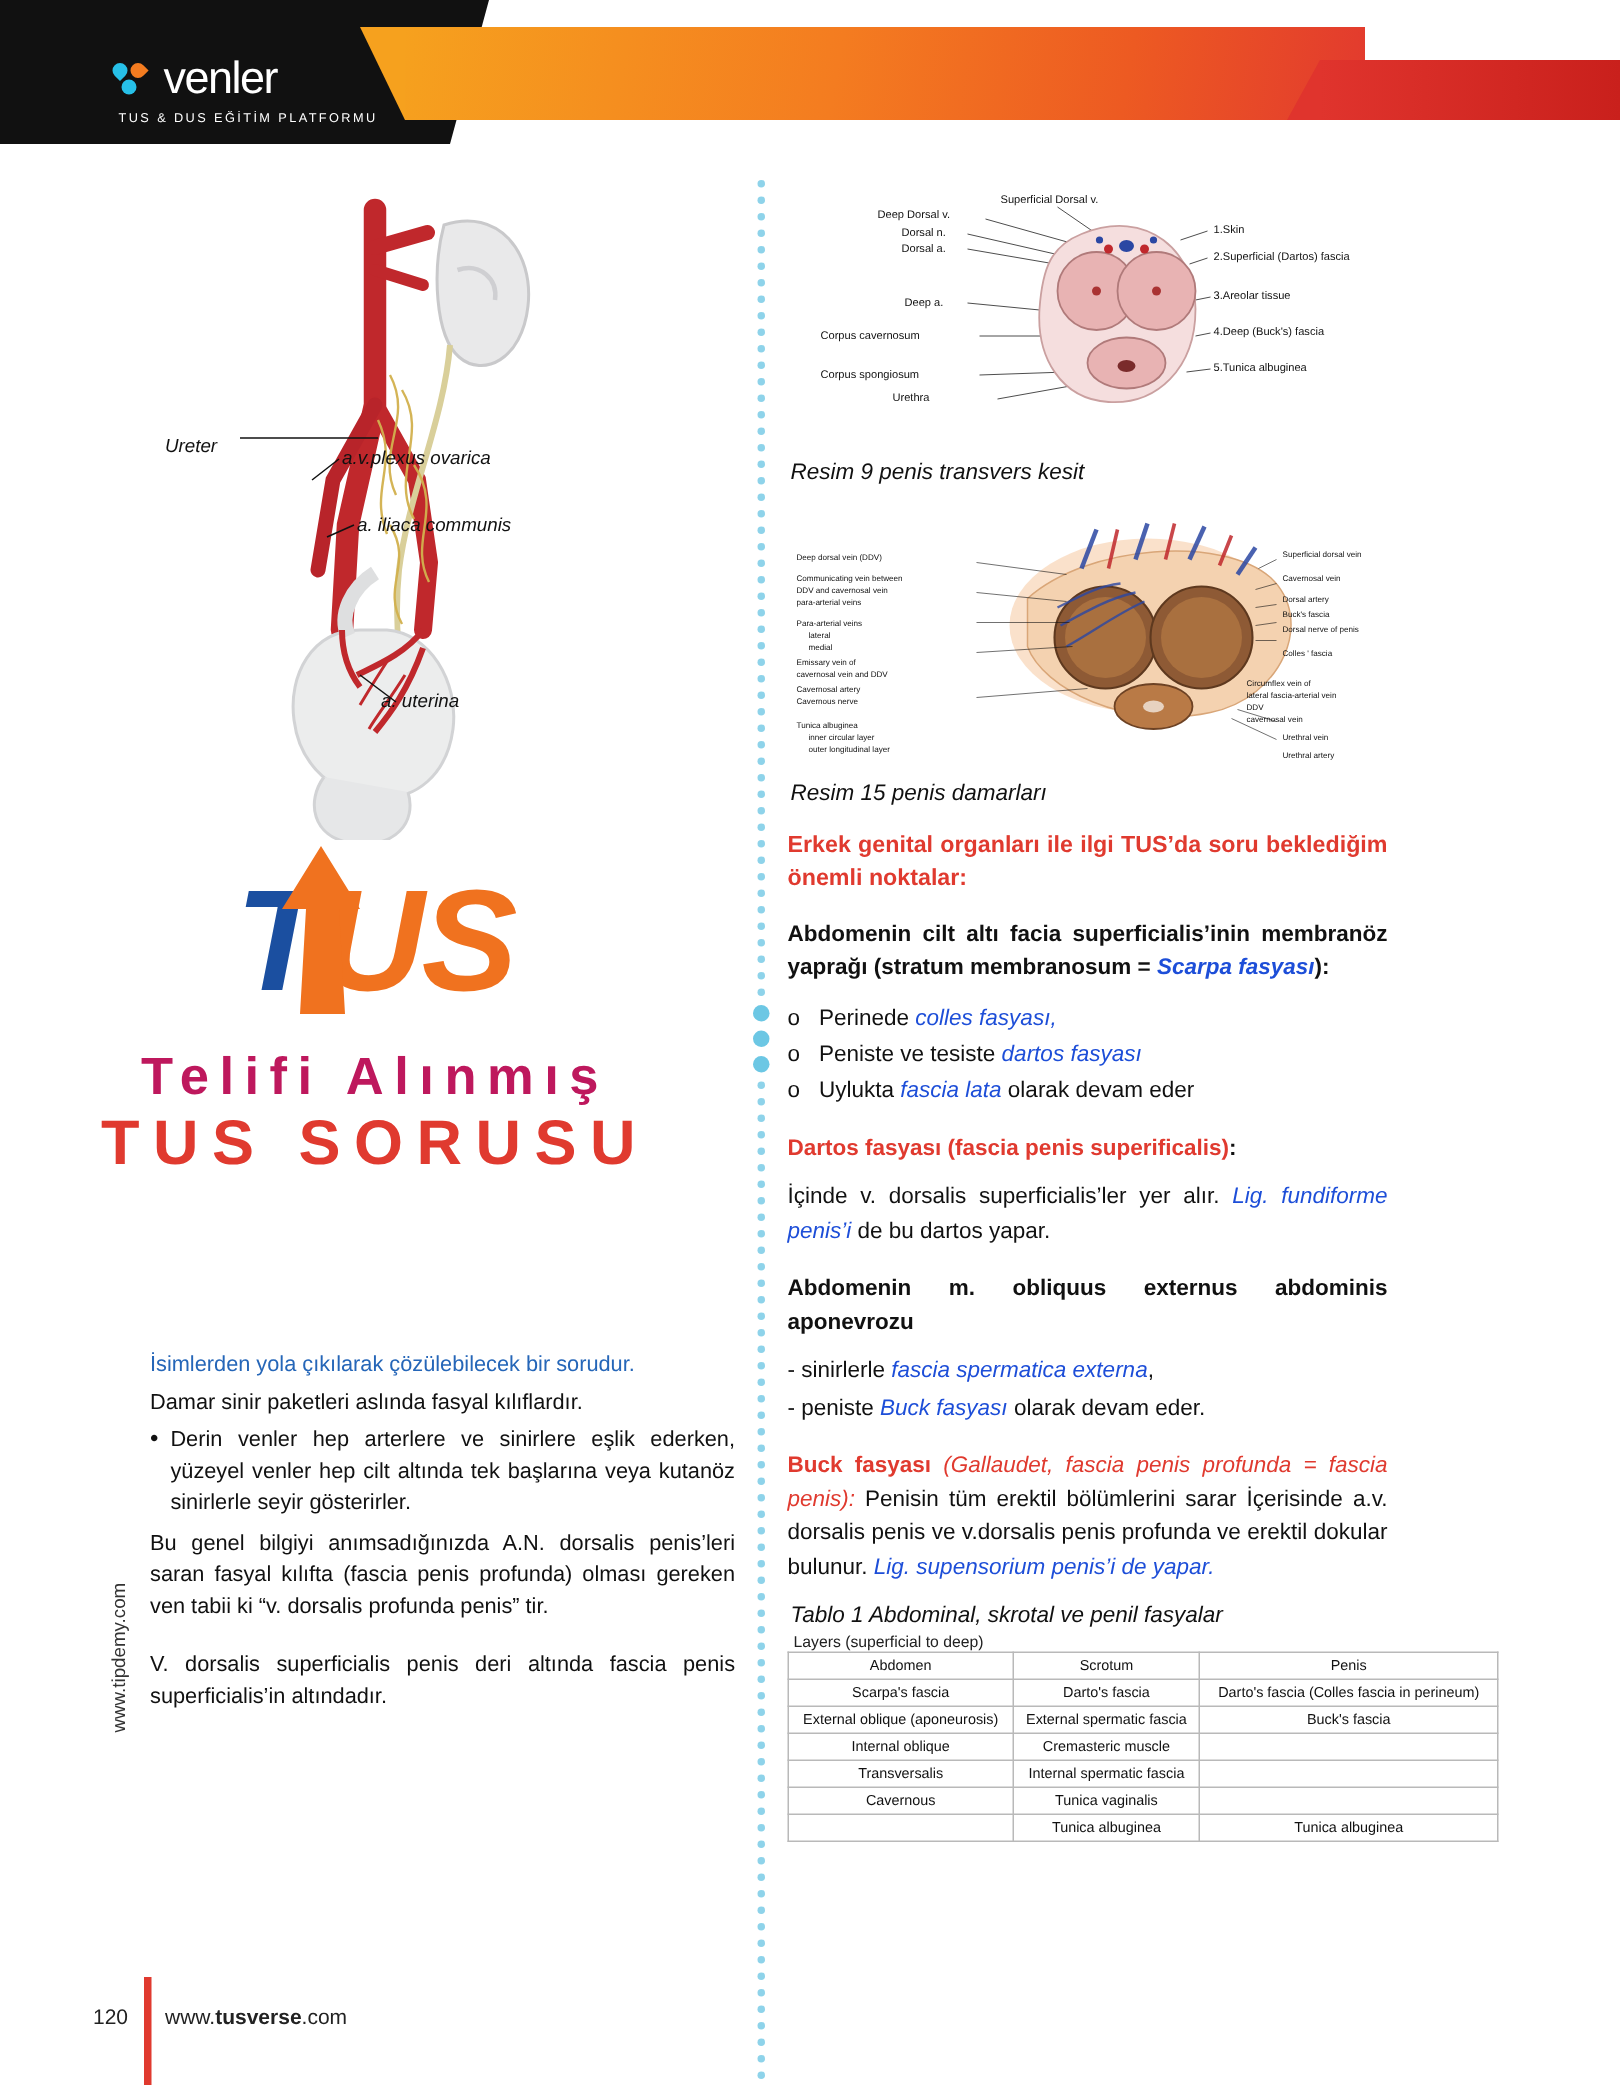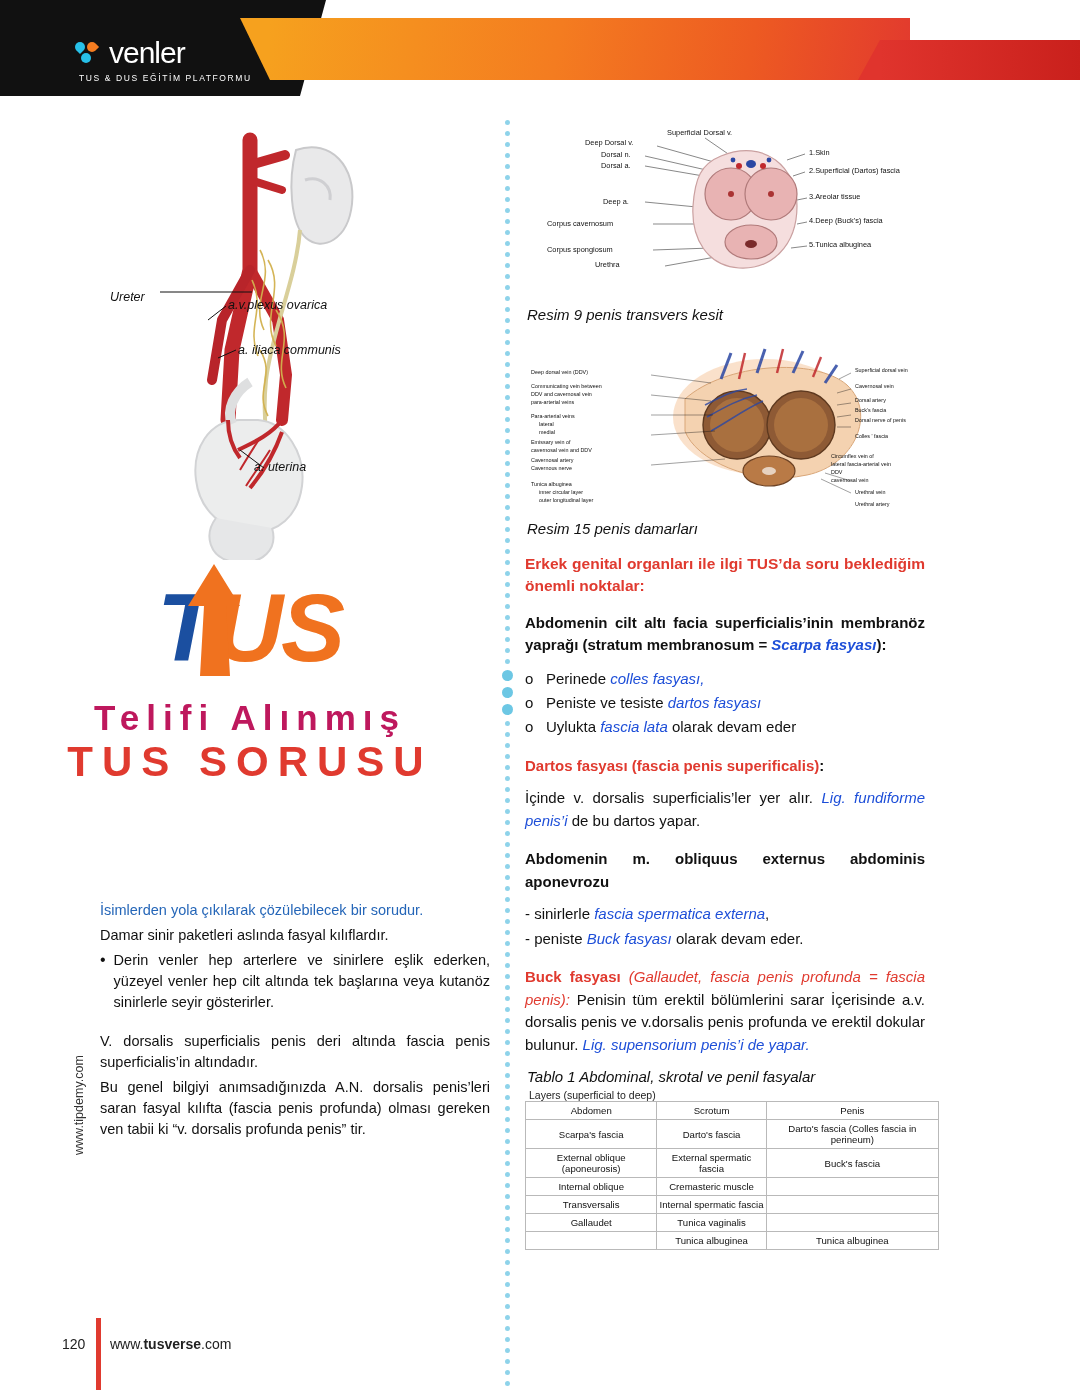--- a/index.html
+++ b/index.html
@@ -120,21 +120,21 @@
   .red{ color:#1d4ed8;font-style:italic;}
   .redb{ color:#e03a2f; font-weight:bold;}
   .redi{ color:#e03a2f; font-style:italic;}
   .olist{ margin:2px 0 12px 0;}
   .oitem{ display:flex; gap:12px; font-size:15px; line-height:1.6; color:#111;}
   .ocircle{ width:9px; }
 
   
   .tbl-cap{ font-size:15px; font-style:italic; color:#111; margin:12px 0 4px 2px;}
   .tbl-sub{ font-size:10.5px; color:#222; margin-left:4px;}
-  table.fascia{ border-collapse:collapse; width:414px; font-size:9.6px; color:#111;padding-left:12px;}
+  table.fascia{ border-collapse:collapse; width:474px; font-size:9.6px; color:#111;padding-left:12px;}
   table.fascia td{ border:1px solid #b9b9b9; text-align:center; padding:3px 2px; }
 
   
   .fig9{ position:relative; width:400px; height:180px;}
   .fig10{ position:relative; width:400px; height:175px;}
   .f-lab{ position:absolute; font-size:7.4px; color:#111; white-space:nowrap;}
   .f-lab2{ position:absolute; font-size:5.4px; color:#111; white-space:nowrap;}
 </style>
 </head>
 <body>
@@ -342,22 +342,22 @@
     </div>
   </div>
 
   <div class="left-text">
     <p class="blue">İsimlerden yola çıkılarak çözülebilecek bir sorudur.</p>
     <p>Damar sinir paketleri aslında fasyal kılıflardır.</p>
     <div class="bullet-row">
       <span class="bullet-dot">•</span>
       <span>Derin venler hep arterlere ve sinirlere eşlik ederken, yüzeyel venler hep cilt altında tek başlarına veya kutanöz sinirlerle seyir gösterirler.</span>
     </div>
+    <p>Bu genel bilgiyi anımsadığınızda A.N. dorsalis penis’leri saran fasyal kılıfta (fascia penis profunda) olması gereken ven  tabii ki “v. dorsalis profunda penis” tir.</p>
     <p style="margin-top:18px;">V. dorsalis superficialis penis deri altında fascia penis superficialis’in altındadır.</p>
-    <p>Bu genel bilgiyi anımsadığınızda A.N. dorsalis penis’leri saran fasyal kılıfta (fascia penis profunda) olması gereken ven  tabii ki “v. dorsalis profunda penis” tir.</p>
   </div>
 
   <div class="vert-url">www.tipdemy.com</div>
 
   <div class="col-right">
 
     <div class="fig9">
       <svg width="400" height="180" viewBox="0 0 400 180">
         <g stroke="#111" stroke-width="0.5" fill="none">
           <line x1="132" y1="26" x2="196" y2="44"></line>
@@ -542,21 +542,21 @@
         <td>Internal oblique</td>
         <td>Cremasteric muscle</td>
         <td></td>
       </tr>
       <tr>
         <td>Transversalis</td>
         <td>Internal spermatic fascia</td>
         <td></td>
       </tr>
       <tr>
-        <td>Gallaudet</td>
+        <td>Cavernous</td>
         <td>Tunica vaginalis</td>
         <td></td>
       </tr>
       <tr>
         <td></td>
         <td>Tunica albuginea</td>
         <td>Tunica albuginea</td>
       </tr>
     </tbody>
       </table>

